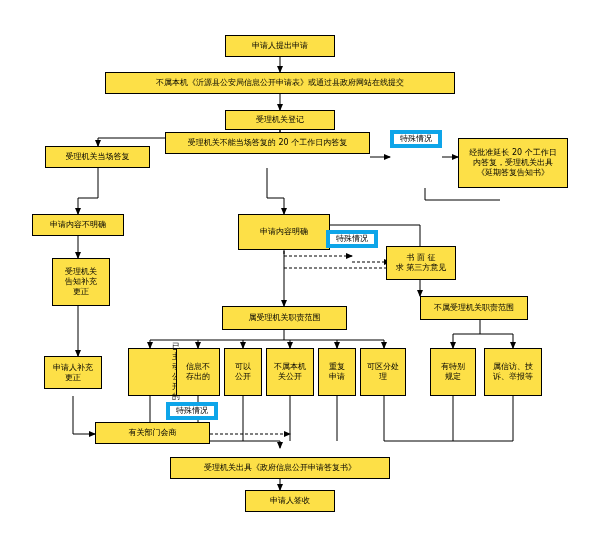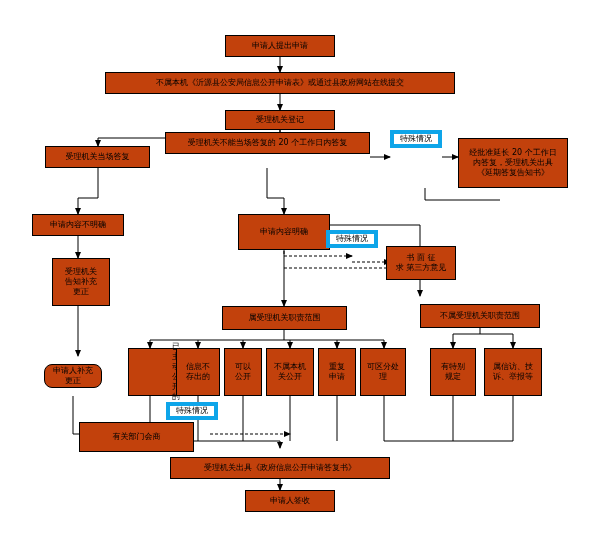--- a/index.html
+++ b/index.html
@@ -14,21 +14,21 @@
     position: relative;
     width: 600px;
     height: 534px;
     background: #ffffff;
     overflow: hidden;
   }
   .node {
     position: absolute;
     box-sizing: border-box;
     border: 1px solid #000000;
-    background: #c2410c;
+    background: #fde047;
     color: #000000;
     display: flex;
     align-items: center;
     justify-content: center;
     text-align: center;
     line-height: 1.25;
     padding: 1px 2px;
     font-size: 8px;
     white-space: pre-line;
     z-index: 3;
@@ -122,40 +122,40 @@
 内答复，受理机关出具
 《延期答复告知书》</div>
       <div class="node" style="left: 32px; top: 214px; width: 92px; height: 22px;">申请内容不明确</div>
       <div class="node" style="left: 238px; top: 214px; width: 92px; height: 36px;">申请内容明确</div>
       <div class="node" style="left: 386px; top: 246px; width: 70px; height: 34px;">书 面  征
 求 第三方意见</div>
       <div class="node" style="left: 52px; top: 258px; width: 58px; height: 48px;">受理机关
 告知补充
 更正</div>
       <div class="node" style="left: 222px; top: 306px; width: 125px; height: 24px;">属受理机关职责范围</div>
-      <div class="node" style="left: 420px; top: 304px; width: 120px; height: 24px;">不属受理机关职责范围</div>
+      <div class="node" style="left: 420px; top: 296px; width: 108px; height: 24px;">不属受理机关职责范围</div>
       <div class="node" style="left: 128px; top: 348px; width: 44px; height: 48px; padding-left: 47px;">已主动
 公开的</div>
       <div class="node" style="left: 176px; top: 348px; width: 44px; height: 48px;">信息不
 存出的</div>
       <div class="node" style="left: 224px; top: 348px; width: 38px; height: 48px;">可以
 公开</div>
       <div class="node" style="left: 266px; top: 348px; width: 48px; height: 48px;">不属本机
 关公开</div>
       <div class="node" style="left: 318px; top: 348px; width: 38px; height: 48px;">重复
 申请</div>
       <div class="node" style="left: 360px; top: 348px; width: 46px; height: 48px;">可区分处
 理</div>
       <div class="node" style="left: 430px; top: 348px; width: 46px; height: 48px;">有特别
 规定</div>
       <div class="node" style="left: 484px; top: 348px; width: 58px; height: 48px;">属信访、技
 诉、举报等</div>
-      <div class="node" style="left: 44px; top: 364px; width: 58px; height: 24px; border-radius: 8px;">申请人补充
+      <div class="node" style="left: 44px; top: 356px; width: 58px; height: 33px;">申请人补充
 更正</div>
-      <div class="node" style="left: 79px; top: 422px; width: 115px; height: 30px;">有关部门会商</div>
+      <div class="node" style="left: 95px; top: 422px; width: 115px; height: 22px;">有关部门会商</div>
       <div class="node" style="left: 170px; top: 448px; width: 220px; height: 22px; margin-top: 9px;">受理机关出具《政府信息公开申请答复书》</div>
       <div class="node" style="left: 245px; top: 490px; width: 90px; height: 22px;">申请人签收</div>
     </div>
   <div id="label-layer">
       <div class="label boxed" style="left: 390px; top: 130px; width: 52px; height: 18px;">特殊情况</div>
       <div class="label boxed" style="left: 326px; top: 230px; width: 52px; height: 18px;">特殊情况</div>
       <div class="label boxed" style="left: 166px; top: 402px; width: 52px; height: 18px;">特殊情况</div>
     </div>
 </div>
 

